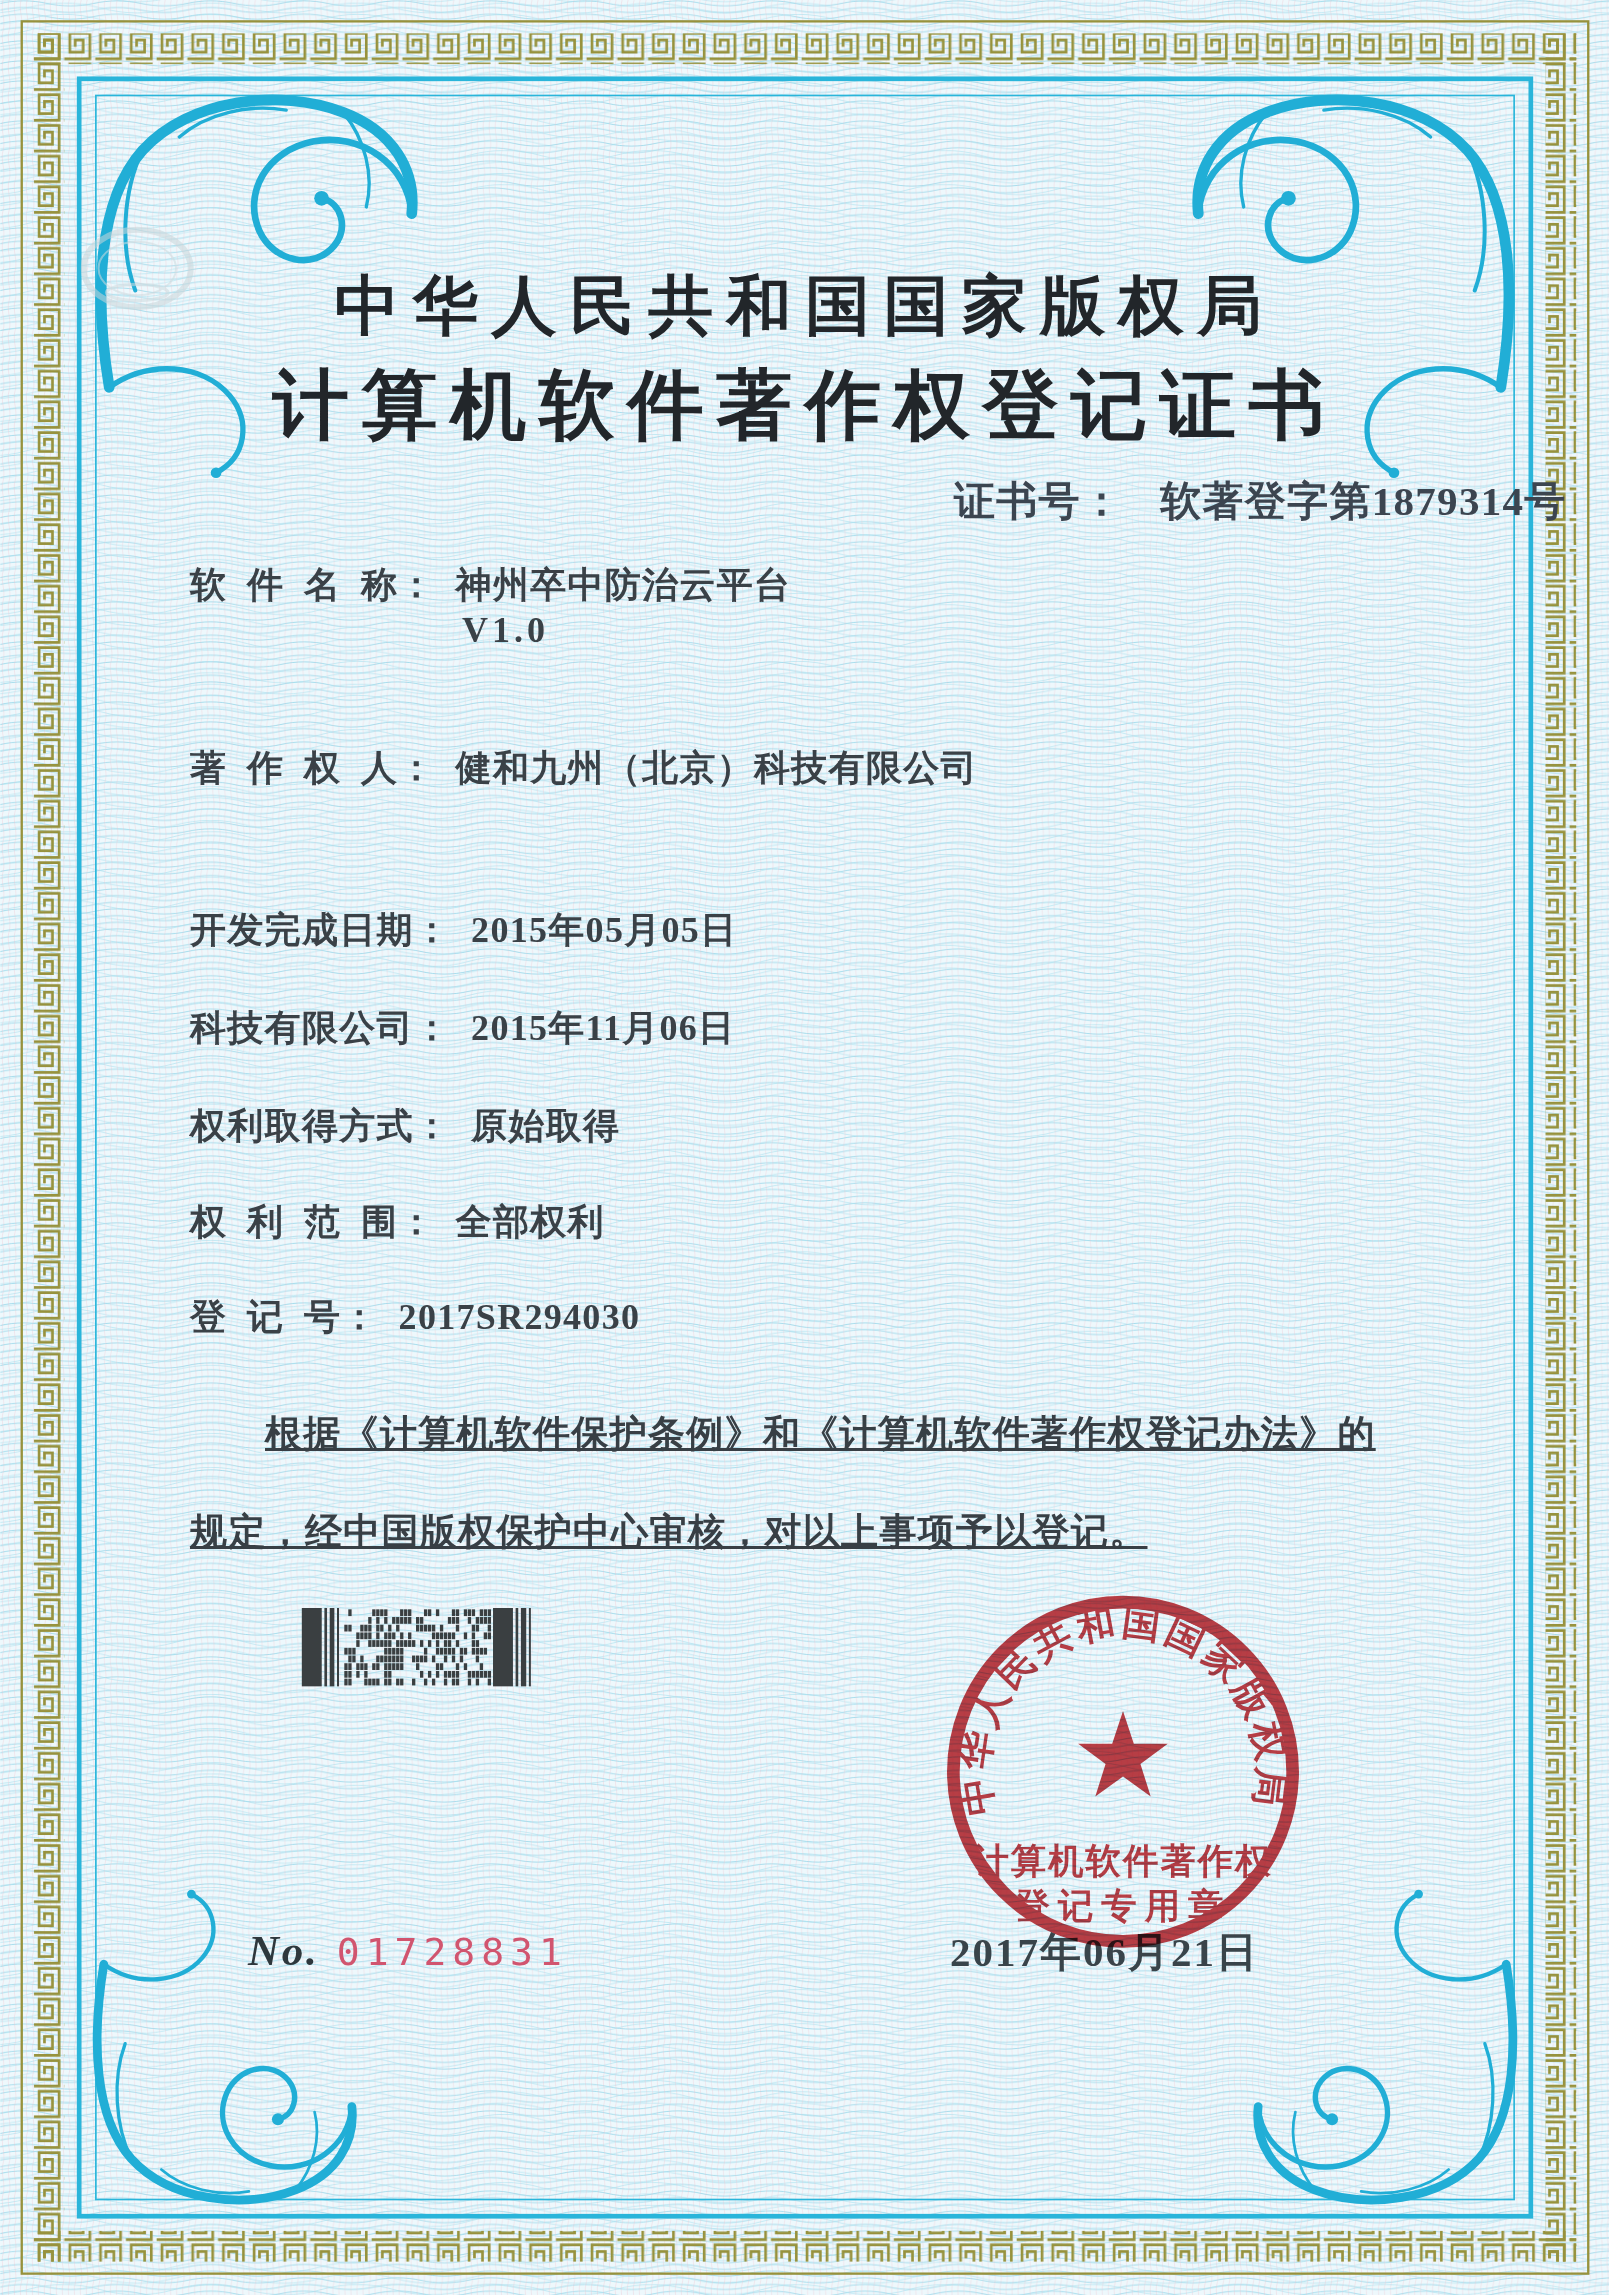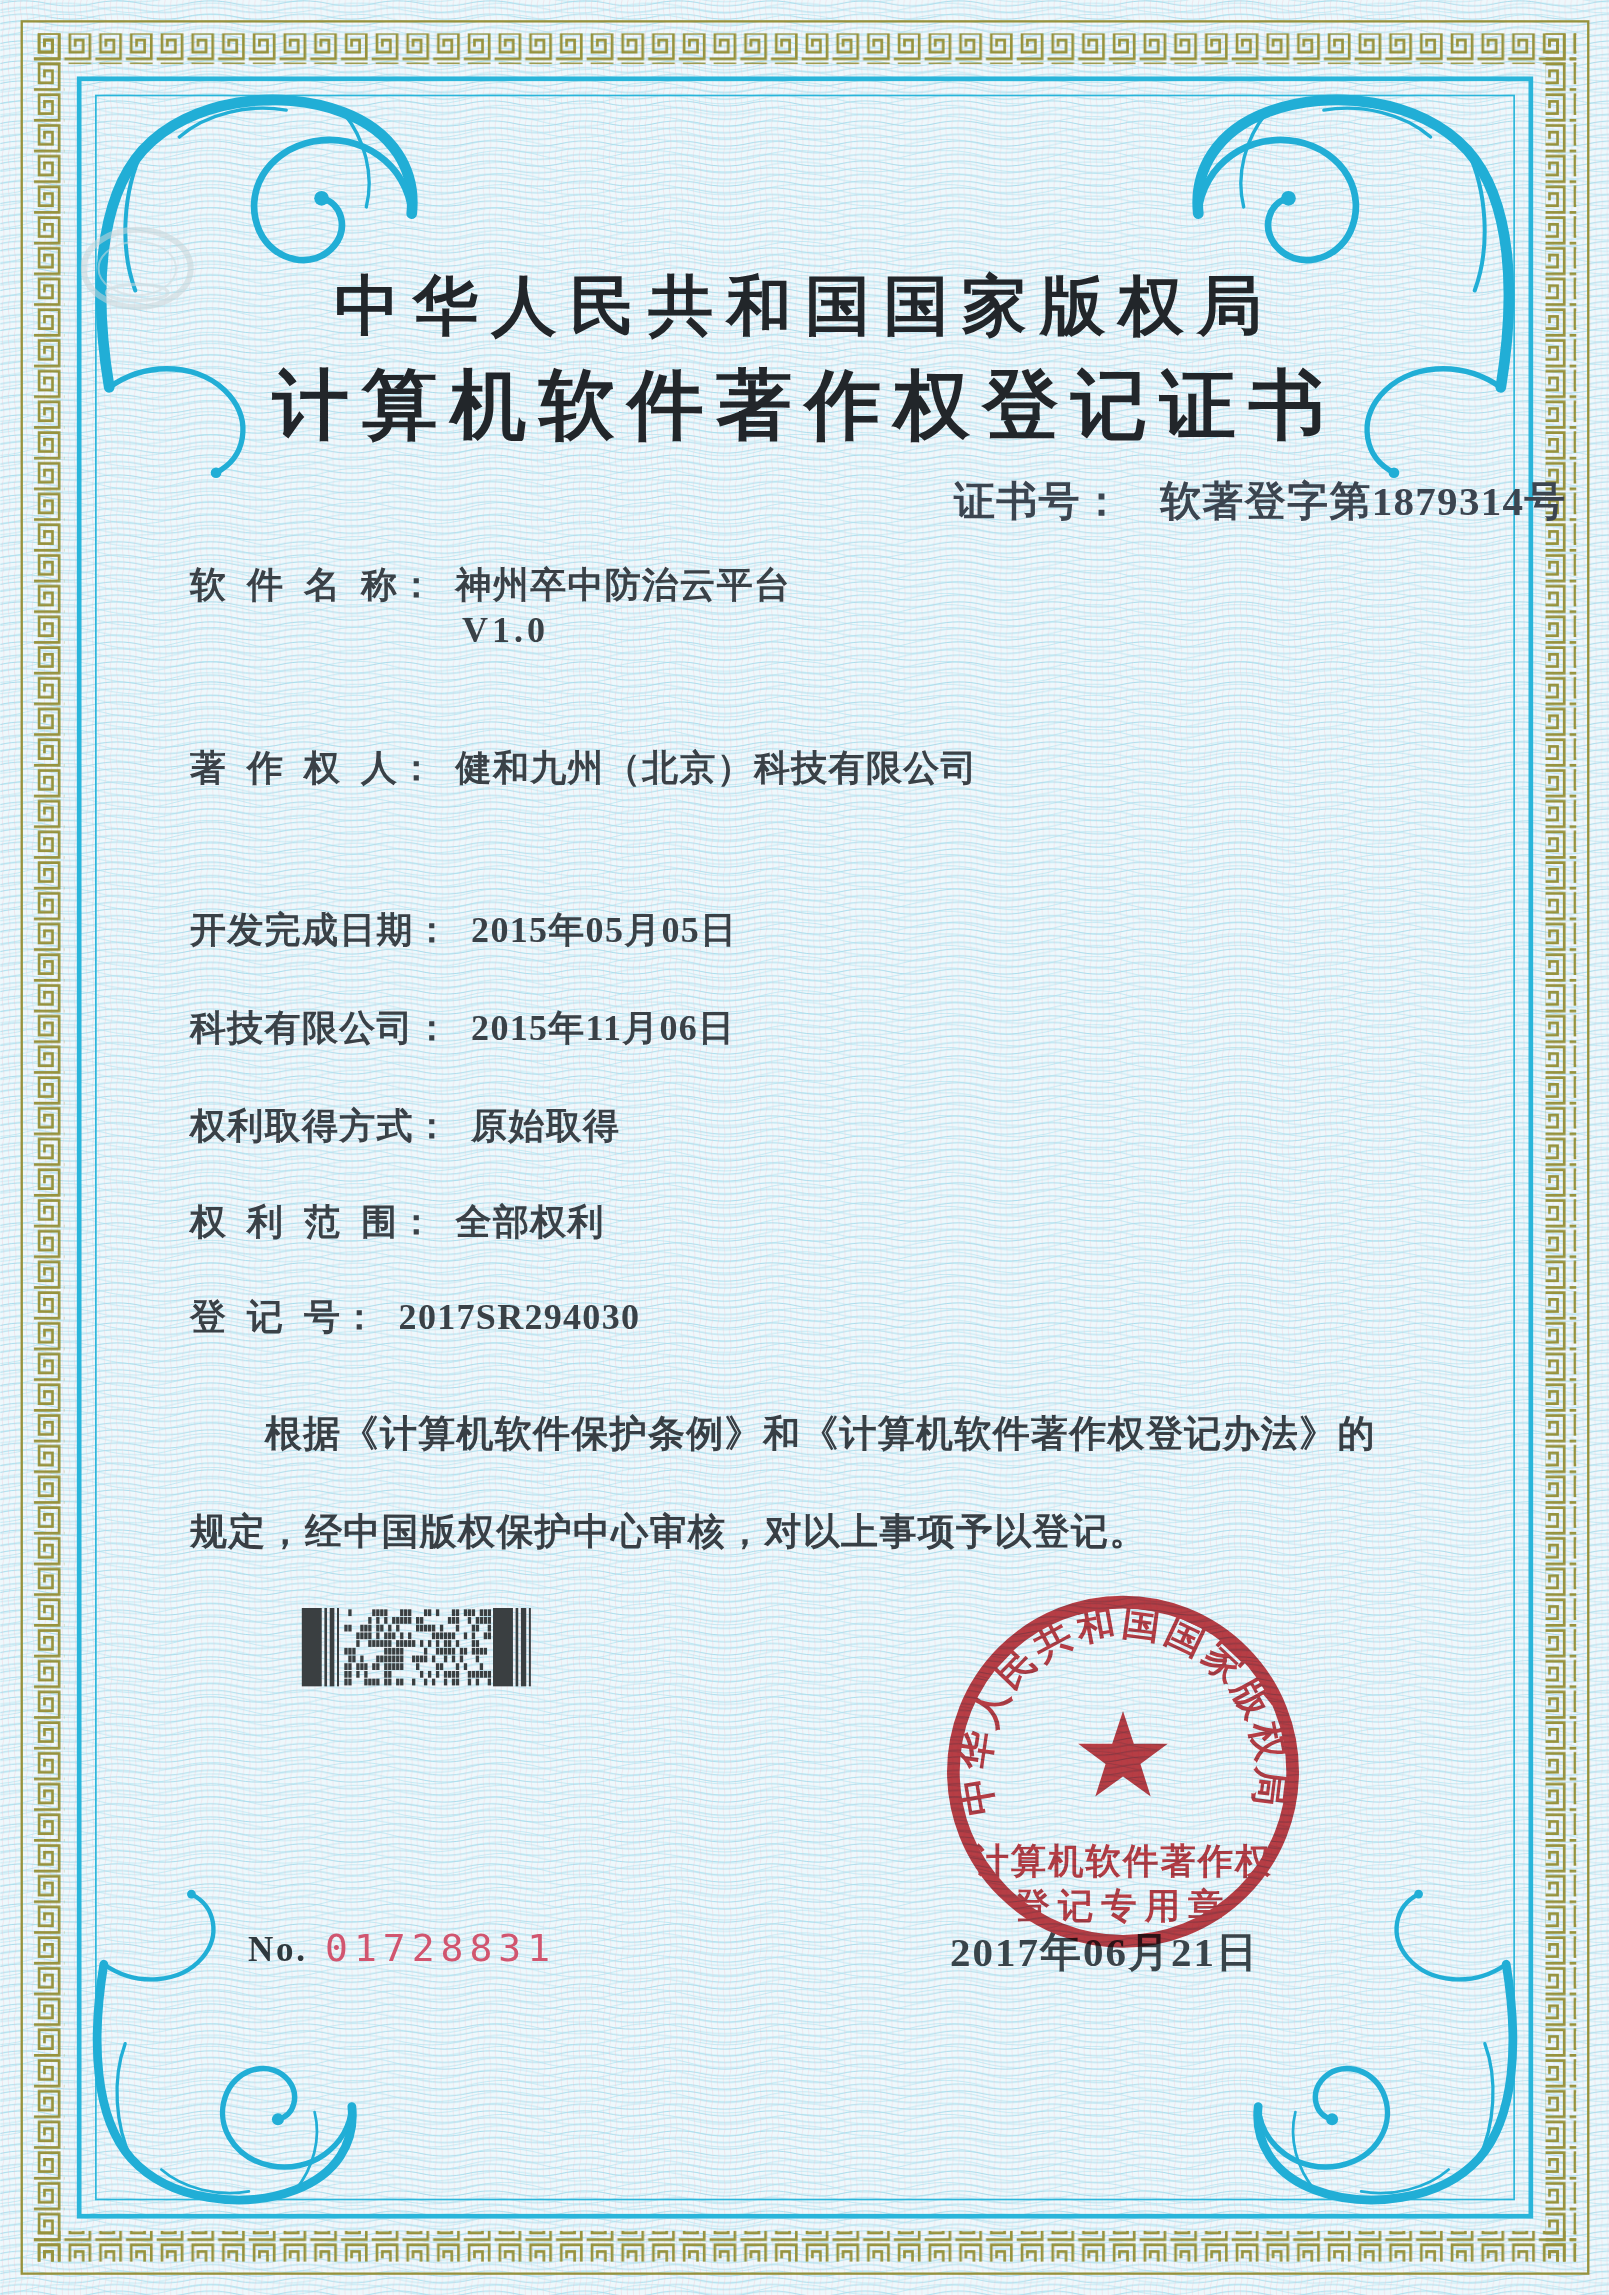--- a/index.html
+++ b/index.html
@@ -15,30 +15,30 @@
     width:100%;text-align:center;
     font-weight:700;color:#22262a;
     letter-spacing:13.4px;
     z-index:3;position:absolute;
   }
   .label{word-spacing:9.4px;}
   .row{position:absolute;left:190px;z-index:3;font-size:36px;color:#3a4147;
        font-weight:600;letter-spacing:1.3px;white-space:nowrap;}
   .row .value{margin-left:20px;}
   .stmt{position:absolute;left:190px;width:1236px;z-index:3;font-size:37px;
-        color:#383f45;font-weight:600;letter-spacing:1.3px;white-space:nowrap;}
+        color:#383f45;font-weight:600;letter-spacing:1.3px;white-space:nowrap;text-decoration:underline;}
   .certno{position:absolute;z-index:3;font-size:41px;color:#3c4550;
           font-weight:600;letter-spacing:1.3px;white-space:nowrap;}
   .certno .value{margin-left:37px;}
   .seal-wrap{position:absolute;left:934px;top:1584px;width:378px;height:378px;
              z-index:5;mix-blend-mode:multiply;opacity:.94;}
   .date{position:absolute;left:950px;top:1925px;z-index:4;font-size:41px;
         color:#39444a;font-weight:600;letter-spacing:2px;white-space:nowrap;}
   .no-line{position:absolute;left:248px;top:1926px;z-index:3;white-space:nowrap;}
-  .no-label{font-size:35px;color:#2e383d;font-weight:600;letter-spacing:2.7px;}
+  .no-label{font-size:43px;color:#2e383d;font-weight:600;letter-spacing:2.7px;font-style:italic;}
   .no-digits{font-family:"DejaVu Sans Mono", monospace;font-size:38px;
              color:#d1556f;letter-spacing:6px;margin-left:17.4px;font-weight:400;}
   .barcode{position:absolute;left:301px;top:1608px;z-index:3;}
   .version{position:absolute;left:462px;top:609px;z-index:3;font-size:36px;
            color:#3a4147;font-weight:600;letter-spacing:4px;}
 </style>
 </head>
 <body>
 
 <div class="page">

